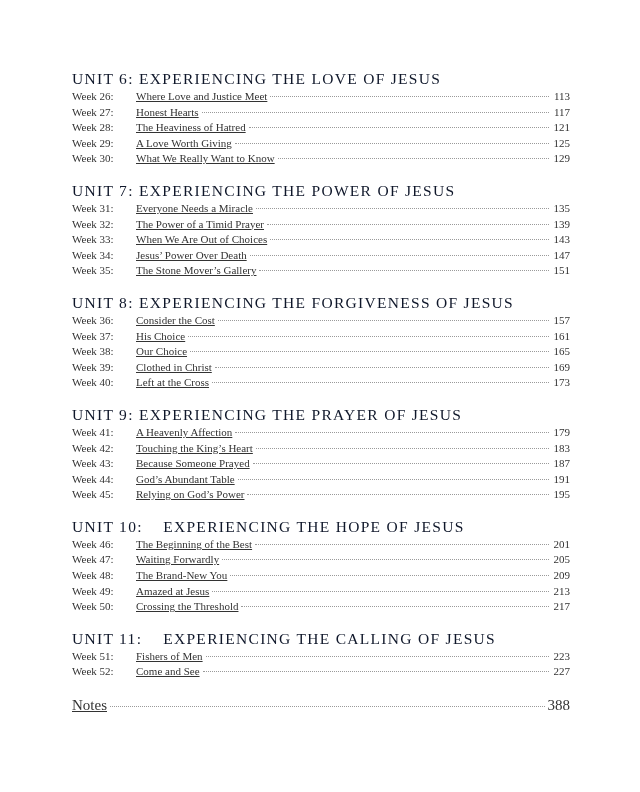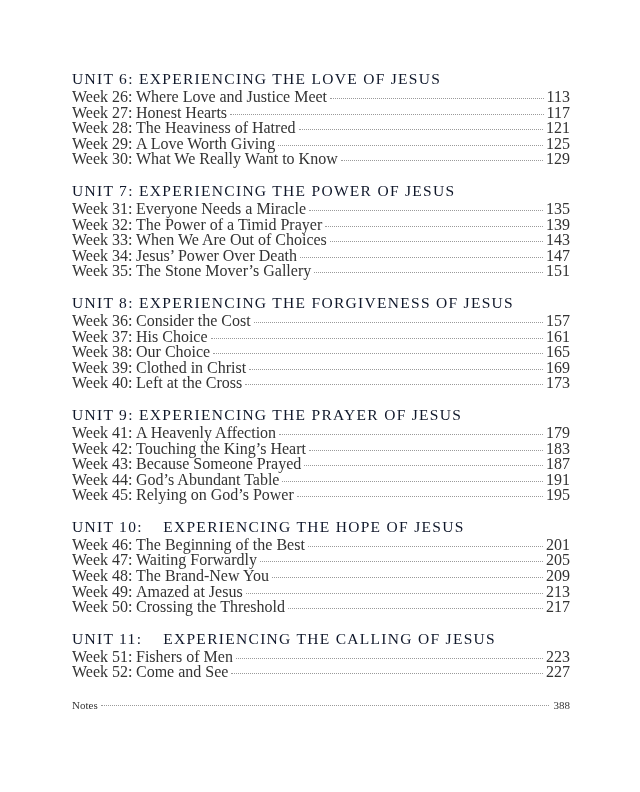--- a/index.html
+++ b/index.html
@@ -38,52 +38,53 @@
       display: inline-block;
     }
     .unit-heading .unit-num.wide {
       width: 86px;
     }
     .row {
       display: flex;
       align-items: baseline;
       height: 15.6px;
       line-height: 15.6px;
-      font-size: 16px;
+      font-size: 11px;
       color: #333;
     }
     .row .week {
       width: 64px;
       flex: 0 0 64px;
       white-space: nowrap;
     }
     .row .title {
       white-space: nowrap;
       flex: 0 0 auto;
+      text-decoration: underline;
     }
     .row .leader {
       flex: 1 1 auto;
       margin: 0 3px;
       border-bottom: 1px dotted #9a9a9a;
       height: 0;
       position: relative;
       top: -3px;
       min-width: 10px;
     }
     .row .page-num {
       flex: 0 0 auto;
       text-align: right;
       min-width: 18px;
       white-space: nowrap;
     }
     .notes {
       margin-top: 18px;
     }
     .notes .row {
-      font-size: 11px;
+      font-size: 15px;
     }
   </style>
 </head>
 <body>
 
 <div class="page">
 
   <section class="unit">
     <div class="unit-heading">
       <span class="unit-num">UNIT 6:</span>

